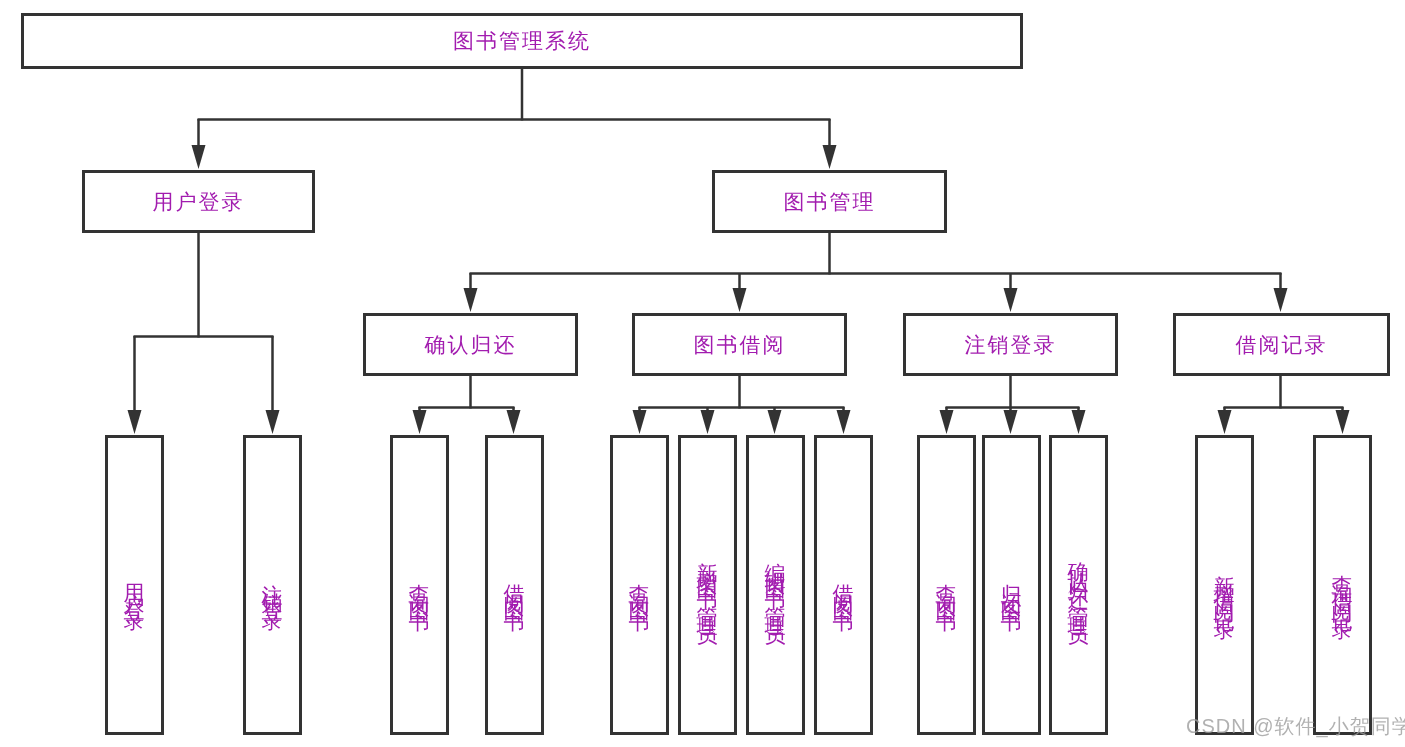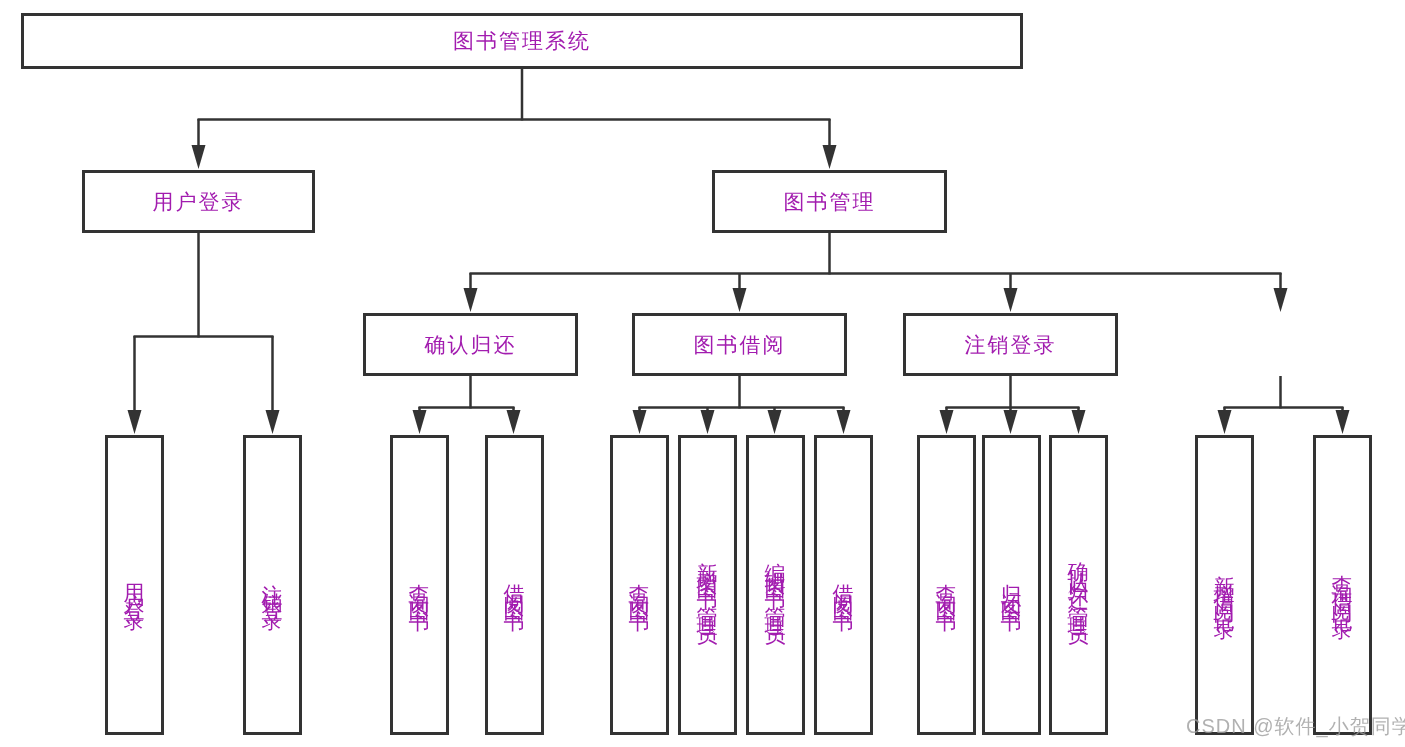--- a/index.html
+++ b/index.html
@@ -160,20 +160,23 @@
 
   <div class="box n-l3-0">
     <span>确认归还</span>
   </div>
   <div class="box n-l3-1">
     <span>图书借阅</span>
   </div>
   <div class="box n-l3-2">
     <span>注销登录</span>
   </div>
+  <div class="box n-l3-3">
+    <span>借阅记录</span>
+  </div>
 
   <div class="box leaf n-lf-0">
     <span class="v-label">用户登录</span>
   </div>
   <div class="box leaf n-lf-1">
     <span class="v-label">注销登录</span>
   </div>
   <div class="box leaf n-lf-2">
     <span class="v-label">查询图书</span>
   </div>

